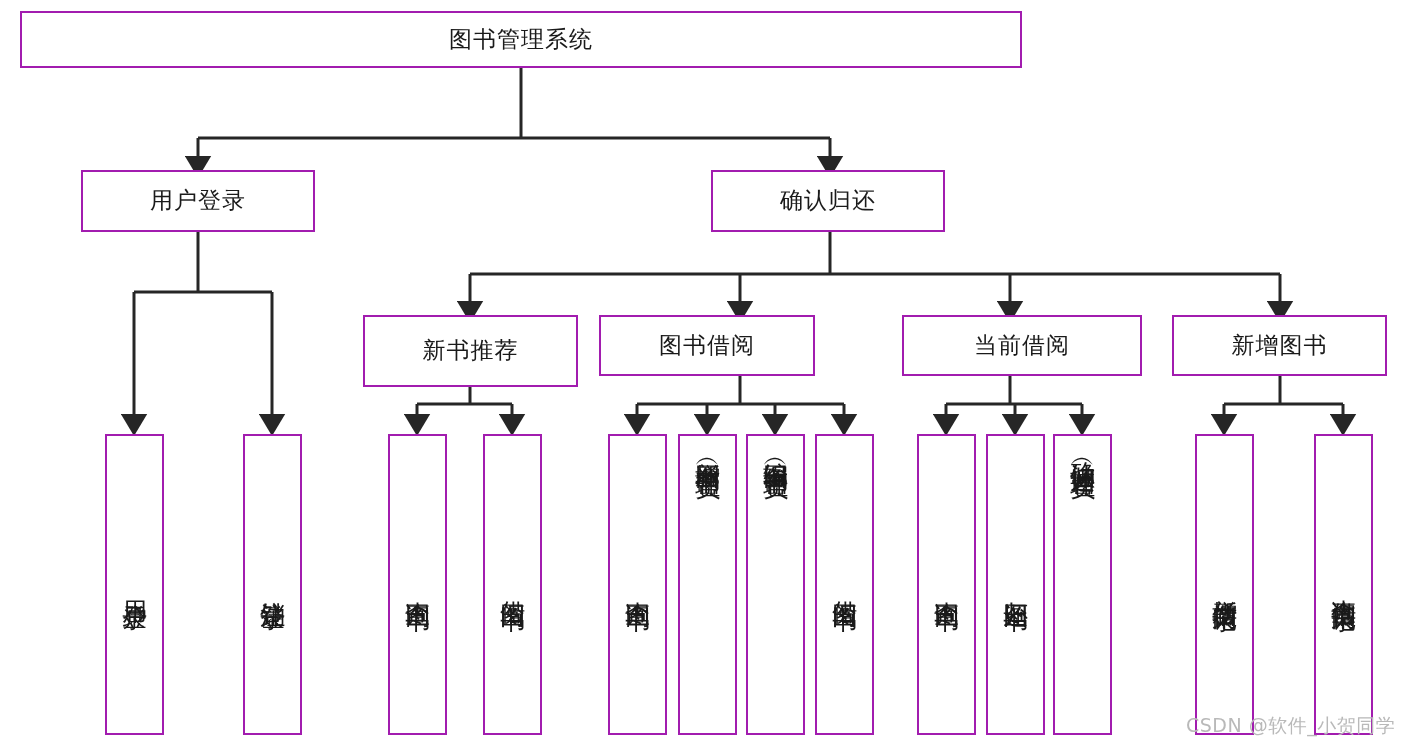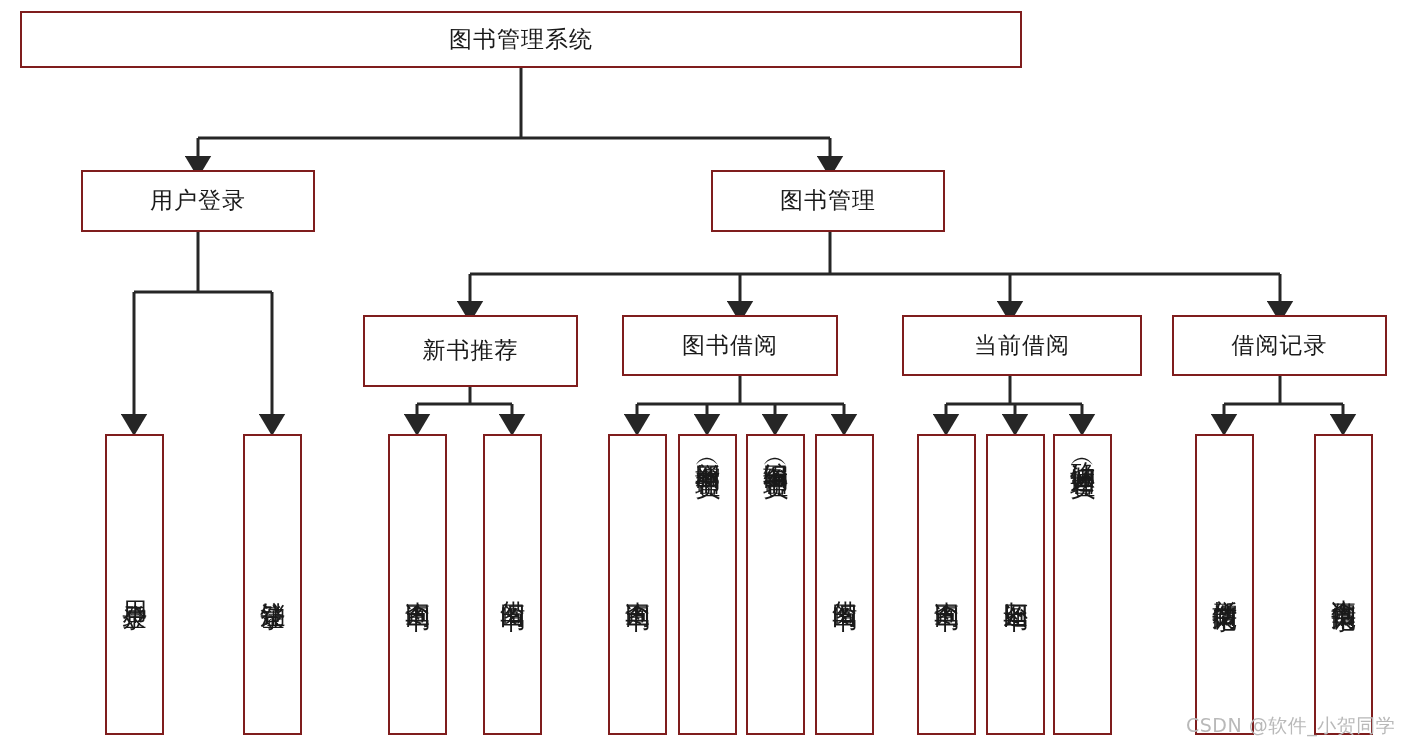--- a/index.html
+++ b/index.html
@@ -21,21 +21,21 @@
     position: absolute;
     left: 0;
     top: 0;
     width: 1405px;
     height: 747px;
   }
   .node {
     position: absolute;
     box-sizing: border-box;
     background: #ffffff;
-    border: 2px solid #7f1d1d;
+    border: 2px solid #a21caf;
     display: flex;
     align-items: center;
     justify-content: center;
     color: #1a1a1a;
     z-index: 2;
   }
   .node.horizontal {
     font-size: 23px;
     letter-spacing: 1px;
     line-height: 1.2;
@@ -125,34 +125,34 @@
   </svg>
 
   <div class="node horizontal" style="left:20px; top:11px; width:1002px; height:57px;">
     <span>图书管理系统</span>
   </div>
 
   <div class="node horizontal" style="left:81px; top:170px; width:234px; height:62px;">
     <span>用户登录</span>
   </div>
   <div class="node horizontal" style="left:711px; top:170px; width:234px; height:62px;">
-    <span>图书管理</span>
+    <span>确认归还</span>
   </div>
 
   <div class="node horizontal" style="left:363px; top:315px; width:215px; height:72px;">
     <span>新书推荐</span>
   </div>
-  <div class="node horizontal" style="left:622px; top:315px; width:216px; height:61px;">
+  <div class="node horizontal" style="left:599px; top:315px; width:216px; height:61px;">
     <span>图书借阅</span>
   </div>
   <div class="node horizontal" style="left:902px; top:315px; width:240px; height:61px;">
     <span>当前借阅</span>
   </div>
   <div class="node horizontal" style="left:1172px; top:315px; width:215px; height:61px;">
-    <span>借阅记录</span>
+    <span>新增图书</span>
   </div>
 
   <div class="node vertical centered" style="left:105px; top:434px; width:59px; height:301px;">
     <span class="vlabel">用户登录</span>
   </div>
   <div class="node vertical centered" style="left:243px; top:434px; width:59px; height:301px;">
     <span class="vlabel">注销登录</span>
   </div>
 
   <div class="node vertical centered" style="left:388px; top:434px; width:59px; height:301px;">

